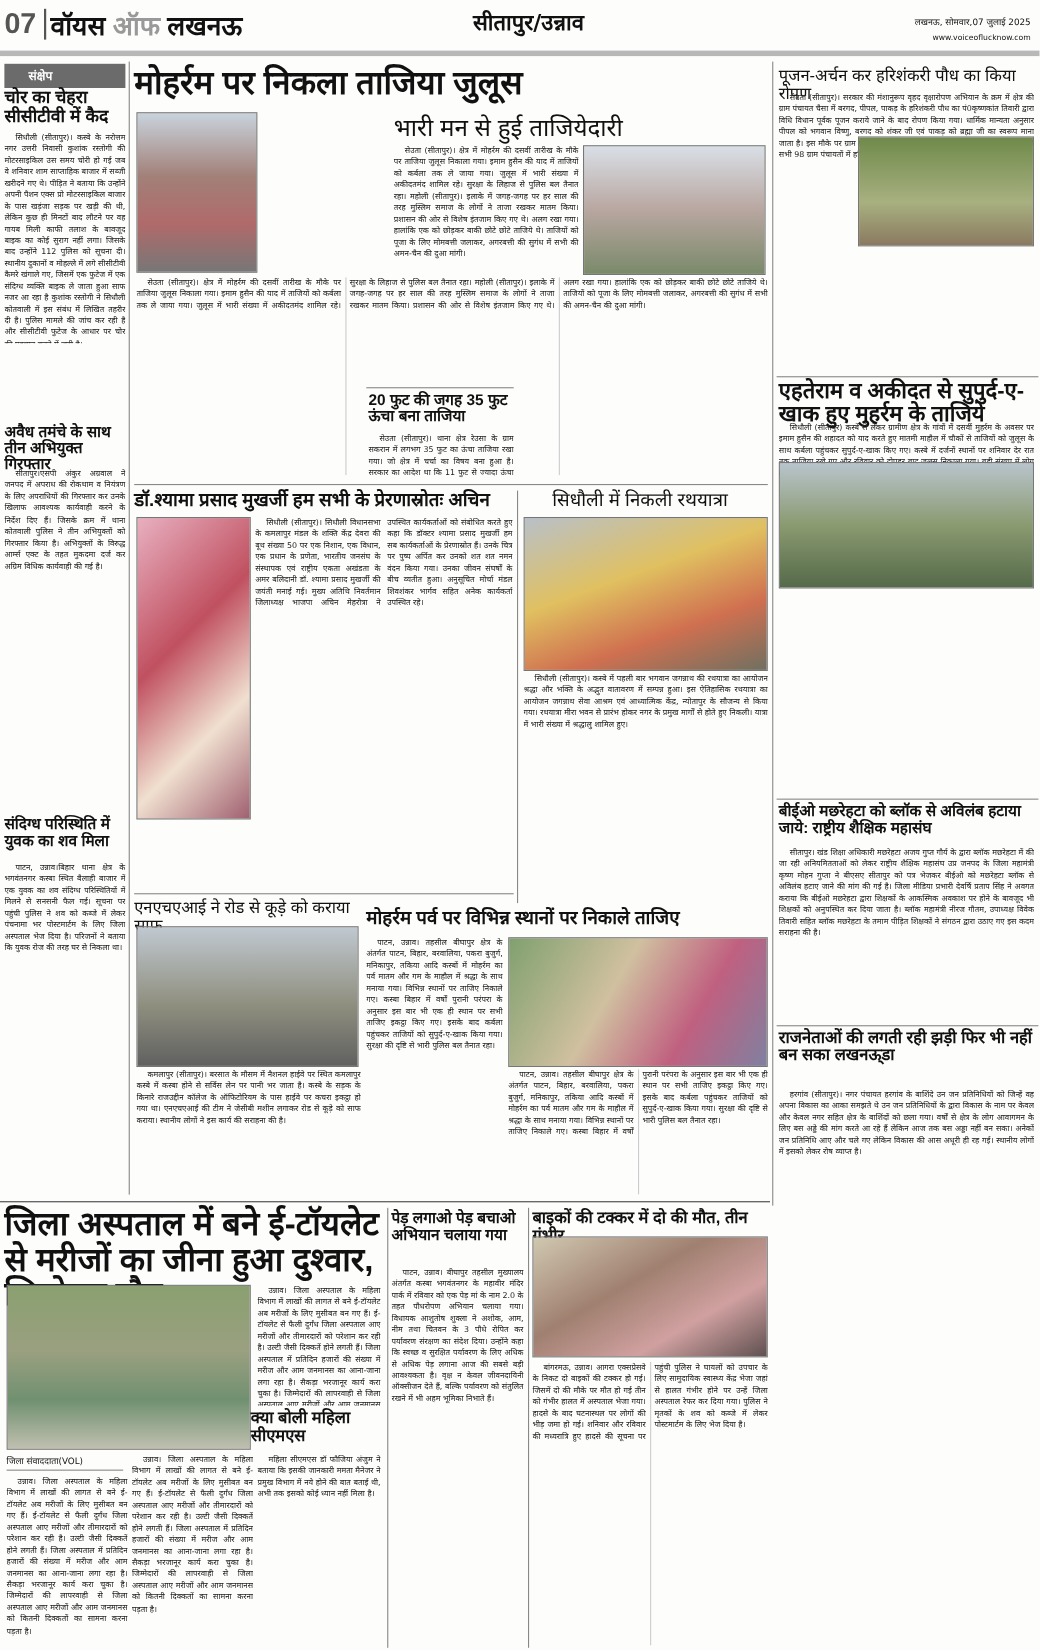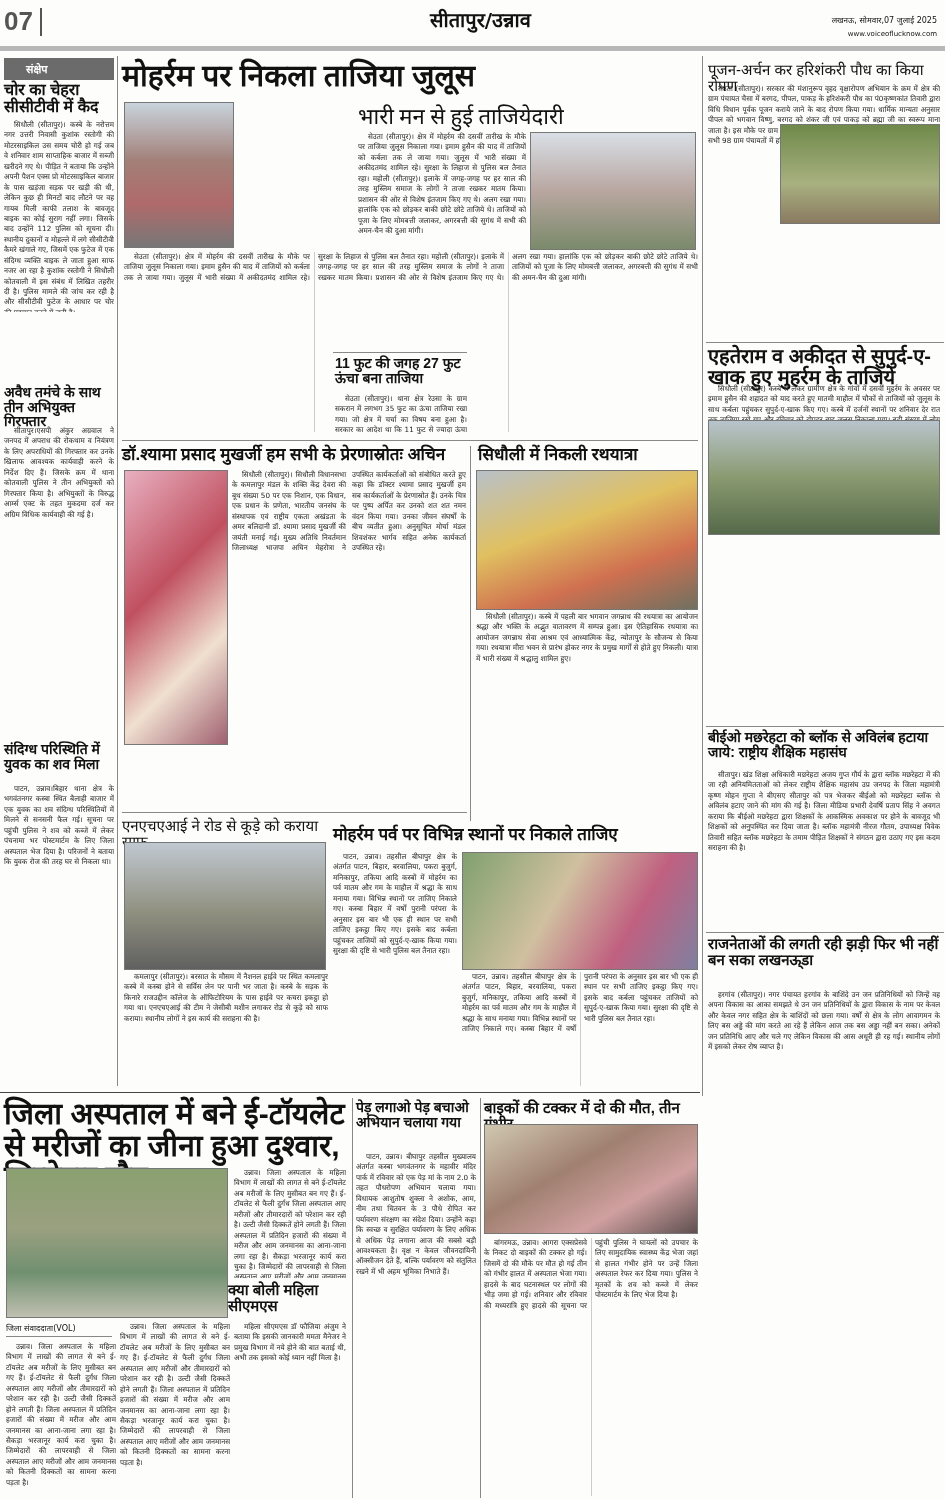--- a/index.html
+++ b/index.html
@@ -23,20 +23,25 @@
 .tag{left:4px;top:58px;width:110px;height:22px;background:#6b6b6b;color:#fff;font-size:11px;font-weight:bold;padding:3px 0 0 22px}
 .cols3{column-count:3;column-gap:8px;column-rule:1px solid #ccc}
 .cols2{column-count:2;column-gap:8px;column-rule:1px solid #ccc}
 </style>
 </head>
 <body>
 
 <div class="abs masthead">
   <div class="abs pg">07</div>
   <div class="abs pgbar"></div>
+  <div class="abs brand">
+    <span>वॉयस</span>
+    <span class="of">ऑफ</span>
+    <span>लखनऊ</span>
+  </div>
   <div class="abs section">सीतापुर/उन्नाव</div>
   <div class="abs dateline">लखनऊ, सोमवार,07 जुलाई 2025</div>
   <div class="abs url">www.voiceoflucknow.com</div>
 </div>
 <div class="abs rule"></div>
 
 <div class="abs tag">संक्षेप</div>
 <div class="abs vline" style="left:117px;top:56px;height:1030px"></div>
 
 <div class="abs hd" style="left:4px;top:82px;width:112px;font-size:16px">चोर का चेहरा सीसीटीवी में कैद</div>
@@ -49,31 +54,31 @@
     <p>सीतापुर।एसपी अंकुर अग्रवाल ने जनपद में अपराध की रोकथाम व नियंत्रण के लिए अपराधियों की गिरफ्तार कर उनके खिलाफ आवश्यक कार्यवाही करने के निर्देश दिए हैं। जिसके क्रम में थाना कोतवाली पुलिस ने तीन अभियुक्तों को गिरफ्तार किया है। अभियुक्तों के विरुद्ध आर्म्स एक्ट के तहत मुकदमा दर्ज कर अग्रिम विधिक कार्यवाही की गई है।</p>
   </div>
 
 <div class="abs hd" style="left:4px;top:742px;width:112px;font-size:14px">संदिग्ध परिस्थिति में युवक का शव मिला</div>
 <div class="abs body" style="left:4px;top:784px;width:110px;height:300px">
     <p>पाटन, उन्नाव।बिहार थाना क्षेत्र के भगवंतनगर कस्बा स्थित बैलाही बाजार में एक युवक का शव संदिग्ध परिस्थितियों में मिलने से सनसनी फैल गई। सूचना पर पहुंची पुलिस ने शव को कब्जे में लेकर पंचनामा भर पोस्टमार्टम के लिए जिला अस्पताल भेज दिया है। परिजनों ने बताया कि युवक रोज की तरह घर से निकला था।</p>
   </div>
 
 <div class="abs hd" style="left:122px;top:60px;width:580px;font-size:30px">मोहर्रम पर निकला ताजिया जुलूस</div>
 <div class="abs ph" style="left:124px;top:102px;width:110px;height:146px;background:linear-gradient(180deg,#c8d3dc,#a28078 40%,#b06a6a 70%,#777)"></div>
-<div class="abs" style="left:358px;top:100px;width:340px;font-size:22px;font-family:Liberation Serif, serif">भारी मन से हुई ताजियेदारी</div>
+<div class="abs" style="left:358px;top:100px;width:340px;font-size:22px;font-family:Liberation Sans, sans-serif">भारी मन से हुई ताजियेदारी</div>
 <div class="abs ph" style="left:530px;top:132px;width:166px;height:118px;background:linear-gradient(180deg,#d9dfe6,#b8a6a0 50%,#7a8a6a)"></div>
 <div class="abs body cols3" style="left:124px;top:252px;width:574px;height:180px">
     <p>सेउता (सीतापुर)। क्षेत्र में मोहर्रम की दसवीं तारीख के मौके पर ताजिया जुलूस निकाला गया। इमाम हुसैन की याद में ताजियों को कर्बला तक ले जाया गया। जुलूस में भारी संख्या में अकीदतमंद शामिल रहे। सुरक्षा के लिहाज से पुलिस बल तैनात रहा। महोली (सीतापुर)। इलाके में जगह-जगह पर हर साल की तरह मुस्लिम समाज के लोगों ने ताजा रखकर मातम किया। प्रशासन की ओर से विशेष इंतजाम किए गए थे। अलग रखा गया। हालांकि एक को छोड़कर बाकी छोटे छोटे ताजिये थे। ताजियों को पूजा के लिए मोमबत्ती जलाकर, अगरबत्ती की सुगंध में सभी की अमन-चैन की दुआ मांगी।</p>
   </div>
 <div class="abs body" style="left:358px;top:132px;width:168px;height:118px">
     <p>सेउता (सीतापुर)। क्षेत्र में मोहर्रम की दसवीं तारीख के मौके पर ताजिया जुलूस निकाला गया। इमाम हुसैन की याद में ताजियों को कर्बला तक ले जाया गया। जुलूस में भारी संख्या में अकीदतमंद शामिल रहे। सुरक्षा के लिहाज से पुलिस बल तैनात रहा। महोली (सीतापुर)। इलाके में जगह-जगह पर हर साल की तरह मुस्लिम समाज के लोगों ने ताजा रखकर मातम किया। प्रशासन की ओर से विशेष इंतजाम किए गए थे। अलग रखा गया। हालांकि एक को छोड़कर बाकी छोटे छोटे ताजिये थे। ताजियों को पूजा के लिए मोमबत्ती जलाकर, अगरबत्ती की सुगंध में सभी की अमन-चैन की दुआ मांगी।</p>
   </div>
 
 <div class="abs hline" style="left:333px;top:352px;width:134px"></div>
-<div class="abs hd" style="left:335px;top:356px;width:132px;font-size:14px">11 फुट की जगह 27 फुट ऊंचा बना ताजिया</div>
+<div class="abs hd" style="left:335px;top:356px;width:132px;font-size:14px">20 फुट की जगह 35 फुट ऊंचा बना ताजिया</div>
 <div class="abs body" style="left:335px;top:394px;width:132px;height:40px">
     <p>सेउता (सीतापुर)। थाना क्षेत्र रेउसा के ग्राम सकरान में लगभग 35 फुट का ऊंचा ताजिया रखा गया। जो क्षेत्र में चर्चा का विषय बना हुआ है। सरकार का आदेश था कि 11 फुट से ज्यादा ऊंचा ताजिया नहीं बनाया जाएगा।</p>
   </div>
 
 <div class="abs vline" style="left:702px;top:56px;height:1040px"></div>
 <div class="abs hd" style="left:708px;top:62px;width:236px;font-size:15px;font-weight:normal">पूजन-अर्चन कर हरिशंकरी पौध का किया रोपण</div>
 <div class="abs body" style="left:708px;top:84px;width:232px;height:258px">
     <p>सेउता (सीतापुर)। सरकार की मंशानुरूप वृहद वृक्षारोपण अभियान के क्रम में क्षेत्र की ग्राम पंचायत चैसा में बरगद, पीपल, पाकड़ के हरिशंकरी पौध का पं0कृष्णकांत तिवारी द्वारा विधि विधान पूर्वक पूजन कराये जाने के बाद रोपण किया गया। धार्मिक मान्यता अनुसार पीपल को भगवान विष्णु, बरगद को शंकर जी एवं पाकड़ को ब्रह्मा जी का स्वरूप माना जाता है। इस मौके पर ग्राम प्रधान प्रतिनिधि, सचिव व ग्रामीण उपस्थित रहे। रेउसा क्षेत्र की सभी 98 ग्राम पंचायतों में हरिशंकरी पौधों का रोपण किया गया।</p>
   </div>
 <div class="abs ph" style="left:780px;top:124px;width:160px;height:100px;background:linear-gradient(180deg,#6f8a4a,#a8b080 60%,#8a7a60)"></div>
@@ -98,21 +103,21 @@
   </div>
 
 <div class="abs hline" style="left:122px;top:440px;width:576px"></div>
 <div class="abs hd" style="left:122px;top:446px;width:345px;font-size:17px">डॉ.श्यामा प्रसाद मुखर्जी हम सभी के प्रेरणास्रोतः अचिन</div>
 <div class="abs ph" style="left:124px;top:470px;width:104px;height:275px;background:linear-gradient(135deg,#e8b0c0,#c05060 40%,#f0e0d0 70%,#a06070)"></div>
 <div class="abs body" style="left:232px;top:470px;width:234px;height:275px;column-count:2;column-gap:6px">
     <p>सिधौली (सीतापुर)। सिधौली विधानसभा के कमलापुर मंडल के शक्ति केंद्र देवरा की बूथ संख्या 50 पर एक निशान, एक विधान, एक प्रधान के प्रणेता, भारतीय जनसंघ के संस्थापक एवं राष्ट्रीय एकता अखंडता के अमर बलिदानी डॉ. श्यामा प्रसाद मुखर्जी की जयंती मनाई गई। मुख्य अतिथि निवर्तमान जिलाध्यक्ष भाजपा अचिन मेहरोत्रा ने उपस्थित कार्यकर्ताओं को संबोधित करते हुए कहा कि डॉक्टर श्यामा प्रसाद मुखर्जी हम सब कार्यकर्ताओं के प्रेरणास्रोत हैं। उनके चित्र पर पुष्प अर्पित कर उनको शत शत नमन वंदन किया गया। उनका जीवन संघर्षों के बीच व्यतीत हुआ। अनुसूचित मोर्चा मंडल शिवशंकर भार्गव सहित अनेक कार्यकर्ता उपस्थित रहे।</p>
   </div>
 
 <div class="abs vline" style="left:470px;top:446px;height:375px"></div>
-<div class="abs hd" style="left:478px;top:446px;width:220px;font-size:17px;font-weight:bold">सिधौली में निकली रथयात्रा</div>
+<div class="abs hd" style="left:502px;top:446px;width:220px;font-size:17px;font-weight:normal">सिधौली में निकली रथयात्रा</div>
 <div class="abs ph" style="left:476px;top:470px;width:222px;height:140px;background:linear-gradient(160deg,#b8c0c8,#e0c060 40%,#d07050 70%,#707060)"></div>
 <div class="abs body" style="left:476px;top:612px;width:222px;height:206px">
     <p>सिधौली (सीतापुर)। कस्बे में पहली बार भगवान जगन्नाथ की रथयात्रा का आयोजन श्रद्धा और भक्ति के अद्भुत वातावरण में सम्पन्न हुआ। इस ऐतिहासिक रथयात्रा का आयोजन जगन्नाथ सेवा आश्रम एवं आध्यात्मिक केंद्र, न्योतापुर के सौजन्य से किया गया। रथयात्रा मीरा भवन से प्रारंभ होकर नगर के प्रमुख मार्गों से होते हुए निकली। यात्रा में भारी संख्या में श्रद्धालु शामिल हुए।</p>
   </div>
 
 <div class="abs hline" style="left:122px;top:812px;width:345px"></div>
 <div class="abs hd" style="left:122px;top:818px;width:225px;font-size:15px;font-weight:normal">एनएचएआई ने रोड से कूड़े को कराया साफ</div>
 <div class="abs ph" style="left:124px;top:842px;width:202px;height:128px;background:linear-gradient(180deg,#c0c8d0,#909080 55%,#606060)"></div>
 <div class="abs body" style="left:124px;top:972px;width:204px;height:116px">
     <p>कमलापुर (सीतापुर)। बरसात के मौसम में नैशनल हाईवे पर स्थित कमलापुर कस्बे में कस्बा होने से सर्विस लेन पर पानी भर जाता है। कस्बे के सड़क के किनारे राजउद्दीन कॉलेज के ऑफिटोरियम के पास हाईवे पर कचरा इकट्ठा हो गया था। एनएचएआई की टीम ने जेसीबी मशीन लगाकर रोड से कूड़े को साफ कराया। स्थानीय लोगों ने इस कार्य की सराहना की है।</p>

